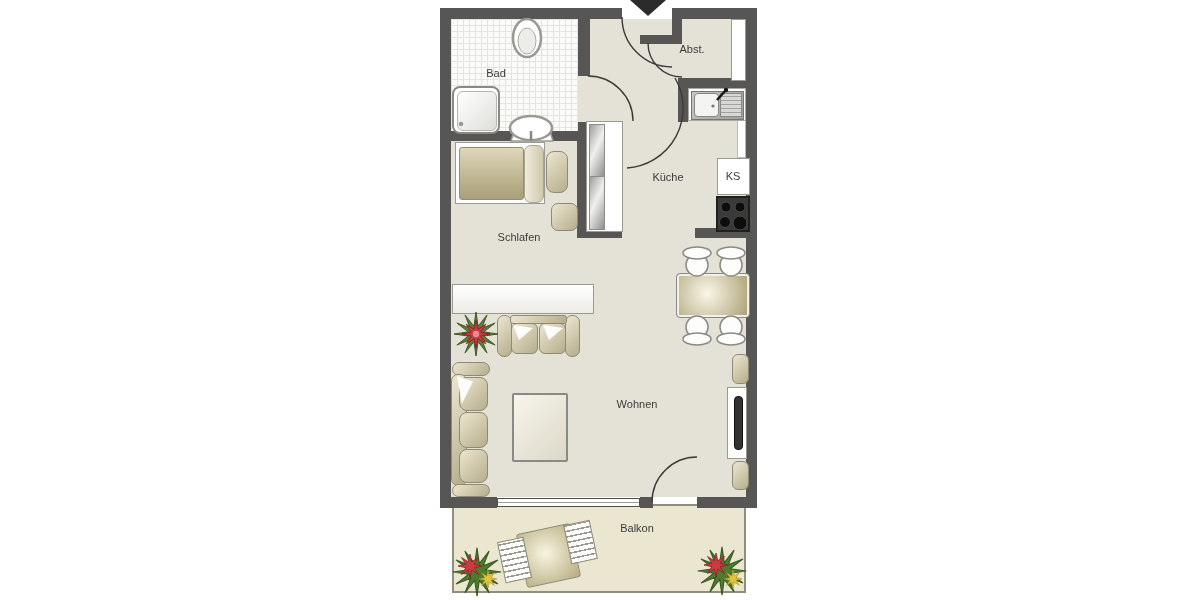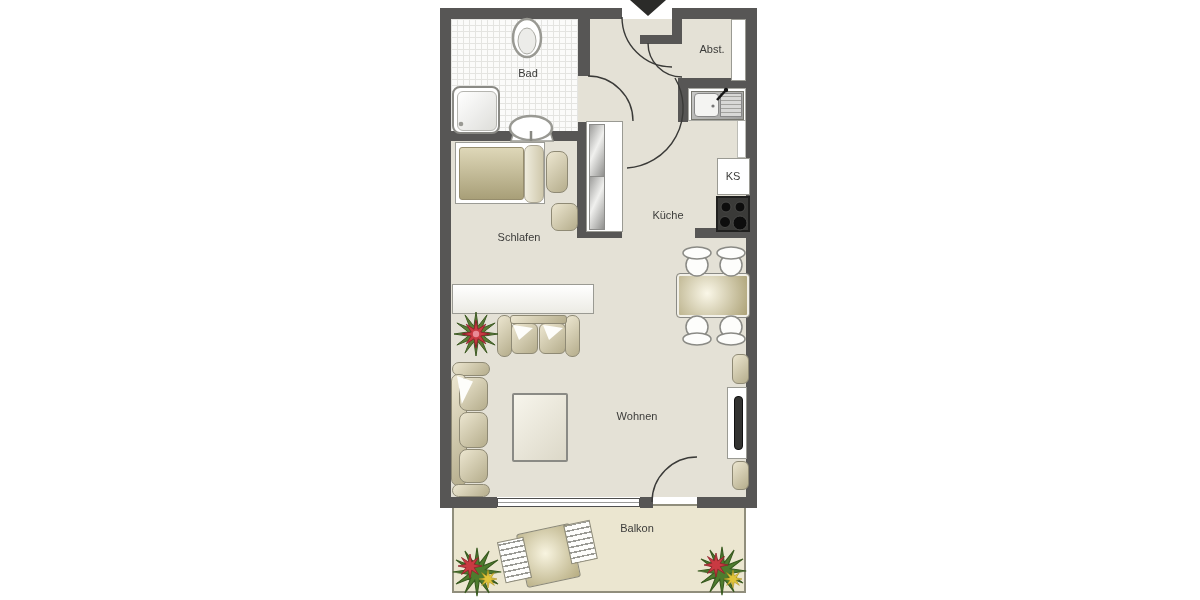--- a/index.html
+++ b/index.html
@@ -173,21 +173,21 @@
       <use href="#star8" transform="translate(470,566)" fill="#c93a42" stroke="#8e1f2a" stroke-width="0.8"></use>
       <use href="#star8" transform="translate(488,579) scale(0.75)" fill="#e0c43a" stroke="#a98f1e" stroke-width="0.8"></use>
     </g>
     <g>
       <use href="#star12" transform="translate(722,571) scale(1.1)" fill="#4e7c2e" stroke="#38591f" stroke-width="1"></use>
       <use href="#star8" transform="translate(716,565)" fill="#c93a42" stroke="#8e1f2a" stroke-width="0.8"></use>
       <use href="#star8" transform="translate(733,579) scale(0.75)" fill="#e0c43a" stroke="#a98f1e" stroke-width="0.8"></use>
     </g>
   </svg>
 
-  <span class="room-label" style="left:528px;top:73px;">Bad</span>
-  <span class="room-label" style="left:712px;top:49px;">Abst.</span>
-  <span class="room-label" style="left:668px;top:177px;margin-top:38px;">Küche</span>
+  <span class="room-label" style="left:496px;top:73px;">Bad</span>
+  <span class="room-label" style="left:692px;top:49px;">Abst.</span>
+  <span class="room-label" style="left:668px;top:177px;">Küche</span>
   <span class="room-label" style="left:733px;top:176px;">KS</span>
   <span class="room-label" style="left:519px;top:237px;">Schlafen</span>
-  <span class="room-label" style="left:637px;top:404px;margin-top:12px;">Wohnen</span>
+  <span class="room-label" style="left:637px;top:404px;">Wohnen</span>
   <span class="room-label" style="left:637px;top:528px;">Balkon</span>
 
 </div>
 
 </body></html>

